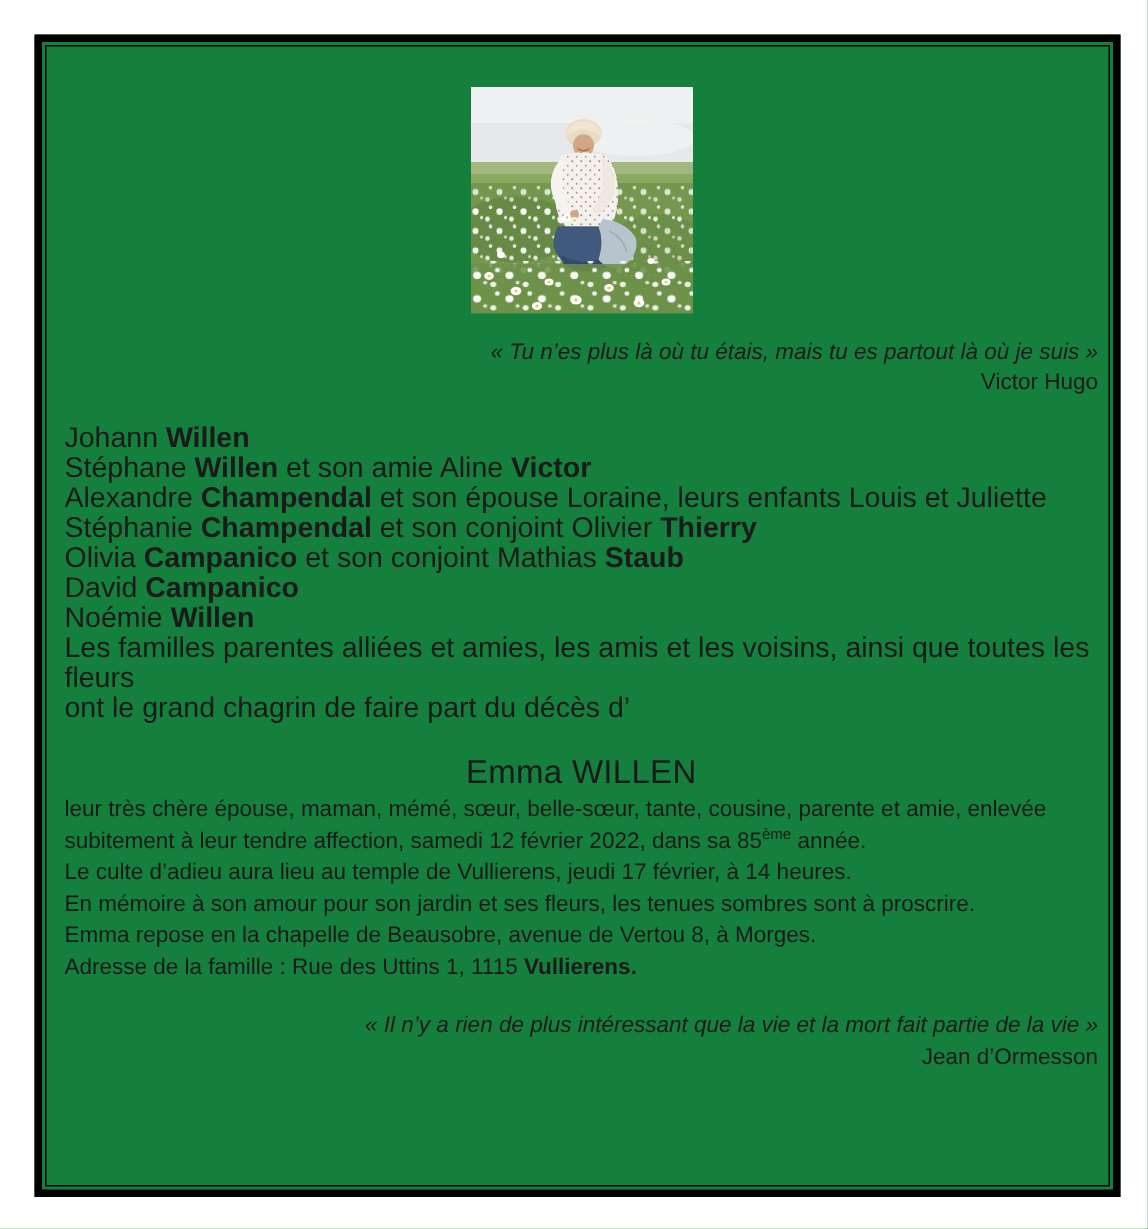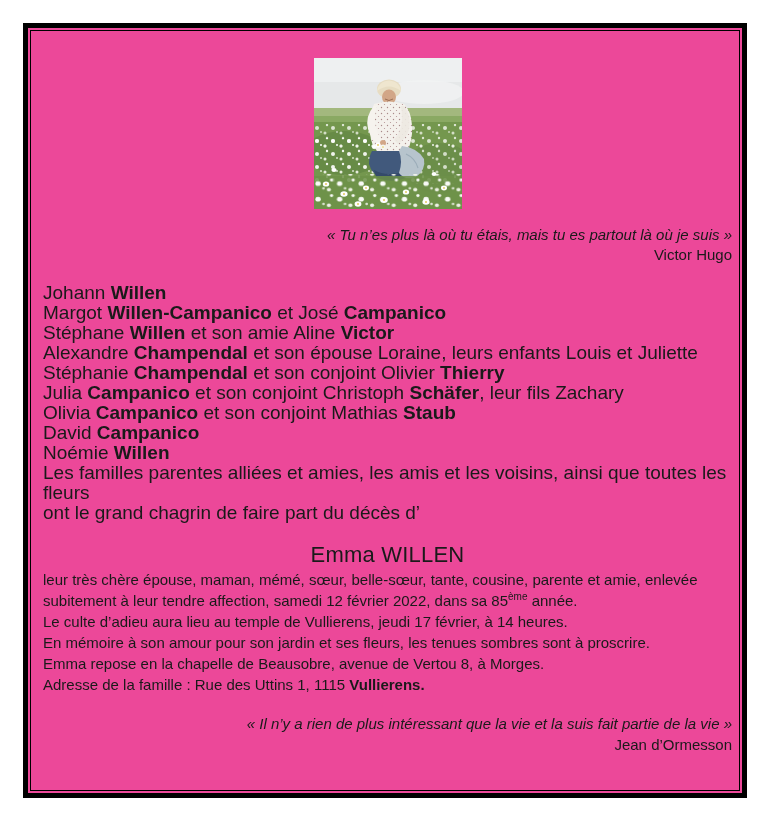--- a/index.html
+++ b/index.html
@@ -3,21 +3,21 @@
 <meta charset="utf-8">
 <style>
   html, body { margin:0; padding:0; background:#ffffff; }
   body {
     width:765px; height:819px; position:relative;
     font-family:"Liberation Sans", sans-serif;
     color:#1a1a1a;
   }
   .frame {
     position:absolute; left:23px; top:23px; width:724px; height:775px;
-    border:5px solid #000; box-sizing:border-box; background:#ec4899;
+    border:5px solid #000; box-sizing:border-box; background:#15803d;
   }
   .inner-frame { position:absolute; inset:2px; border:1px solid #000; overflow:hidden; }
   .content { position:absolute; inset:0; padding:0 7px 0 12px; }
 
   .photo-wrap { text-align:center; margin-top:27px; }
   .photo { width:148px; height:151px; display:inline-block; vertical-align:top; }
 
   .quote { text-align:right; font-size:15px; line-height:20px; }
   .quote .qtext { font-style:italic; }
   .quote-top { margin-top:16px; }
@@ -116,43 +116,41 @@
         </svg>
       </div>
 
       <div class="quote quote-top">
         <div class="qtext">« Tu n’es plus là où tu étais, mais tu es partout là où je suis »</div>
         <div class="qauthor">Victor Hugo</div>
       </div>
 
       <div class="names">
           <div><span>Johann </span><span class="seg-b">Willen</span></div>
-          <div><span>Margot </span><span class="seg-b">Willen-Campanico</span><span> et José </span><span class="seg-b">Campanico</span></div>
           <div><span>Stéphane </span><span class="seg-b">Willen</span><span> et son amie Aline </span><span class="seg-b">Victor</span></div>
           <div><span>Alexandre </span><span class="seg-b">Champendal</span><span> et son épouse Loraine, leurs enfants Louis et Juliette</span></div>
           <div><span>Stéphanie </span><span class="seg-b">Champendal</span><span> et son conjoint Olivier </span><span class="seg-b">Thierry</span></div>
-          <div><span>Julia </span><span class="seg-b">Campanico</span><span> et son conjoint Christoph </span><span class="seg-b">Schäfer</span><span>, leur fils Zachary</span></div>
           <div><span>Olivia </span><span class="seg-b">Campanico</span><span> et son conjoint Mathias </span><span class="seg-b">Staub</span></div>
           <div><span>David </span><span class="seg-b">Campanico</span></div>
           <div><span>Noémie </span><span class="seg-b">Willen</span></div>
           <div><span>Les familles parentes alliées et amies, les amis et les voisins, ainsi que toutes les fleurs</span></div>
           <div><span>ont le grand chagrin de faire part du décès d’</span></div>
         </div>
 
       <div class="title">Emma WILLEN</div>
 
       <div class="bodytext">
           <div><span>leur très chère épouse, maman, mémé, sœur, belle-sœur, tante, cousine, parente et amie, enlevée</span></div>
           <div><span>subitement à leur tendre affection, samedi 12 février 2022, dans sa 85</span><sup>ème</sup><span> année.</span></div>
           <div><span>Le culte d’adieu aura lieu au temple de Vullierens, jeudi 17 février, à 14 heures.</span></div>
           <div><span>En mémoire à son amour pour son jardin et ses fleurs, les tenues sombres sont à proscrire.</span></div>
           <div><span>Emma repose en la chapelle de Beausobre, avenue de Vertou 8, à Morges.</span></div>
           <div><span>Adresse de la famille : Rue des Uttins 1, 1115 </span><span class="seg-b">Vullierens.</span></div>
         </div>
 
       <div class="quote quote-bottom">
-        <div class="qtext">« Il n’y a rien de plus intéressant que la vie et la suis fait partie de la vie »</div>
+        <div class="qtext">« Il n’y a rien de plus intéressant que la vie et la mort fait partie de la vie »</div>
         <div class="qauthor">Jean d’Ormesson</div>
       </div>
 
     </div>
   </div>
 </div>
 
 </body></html>

